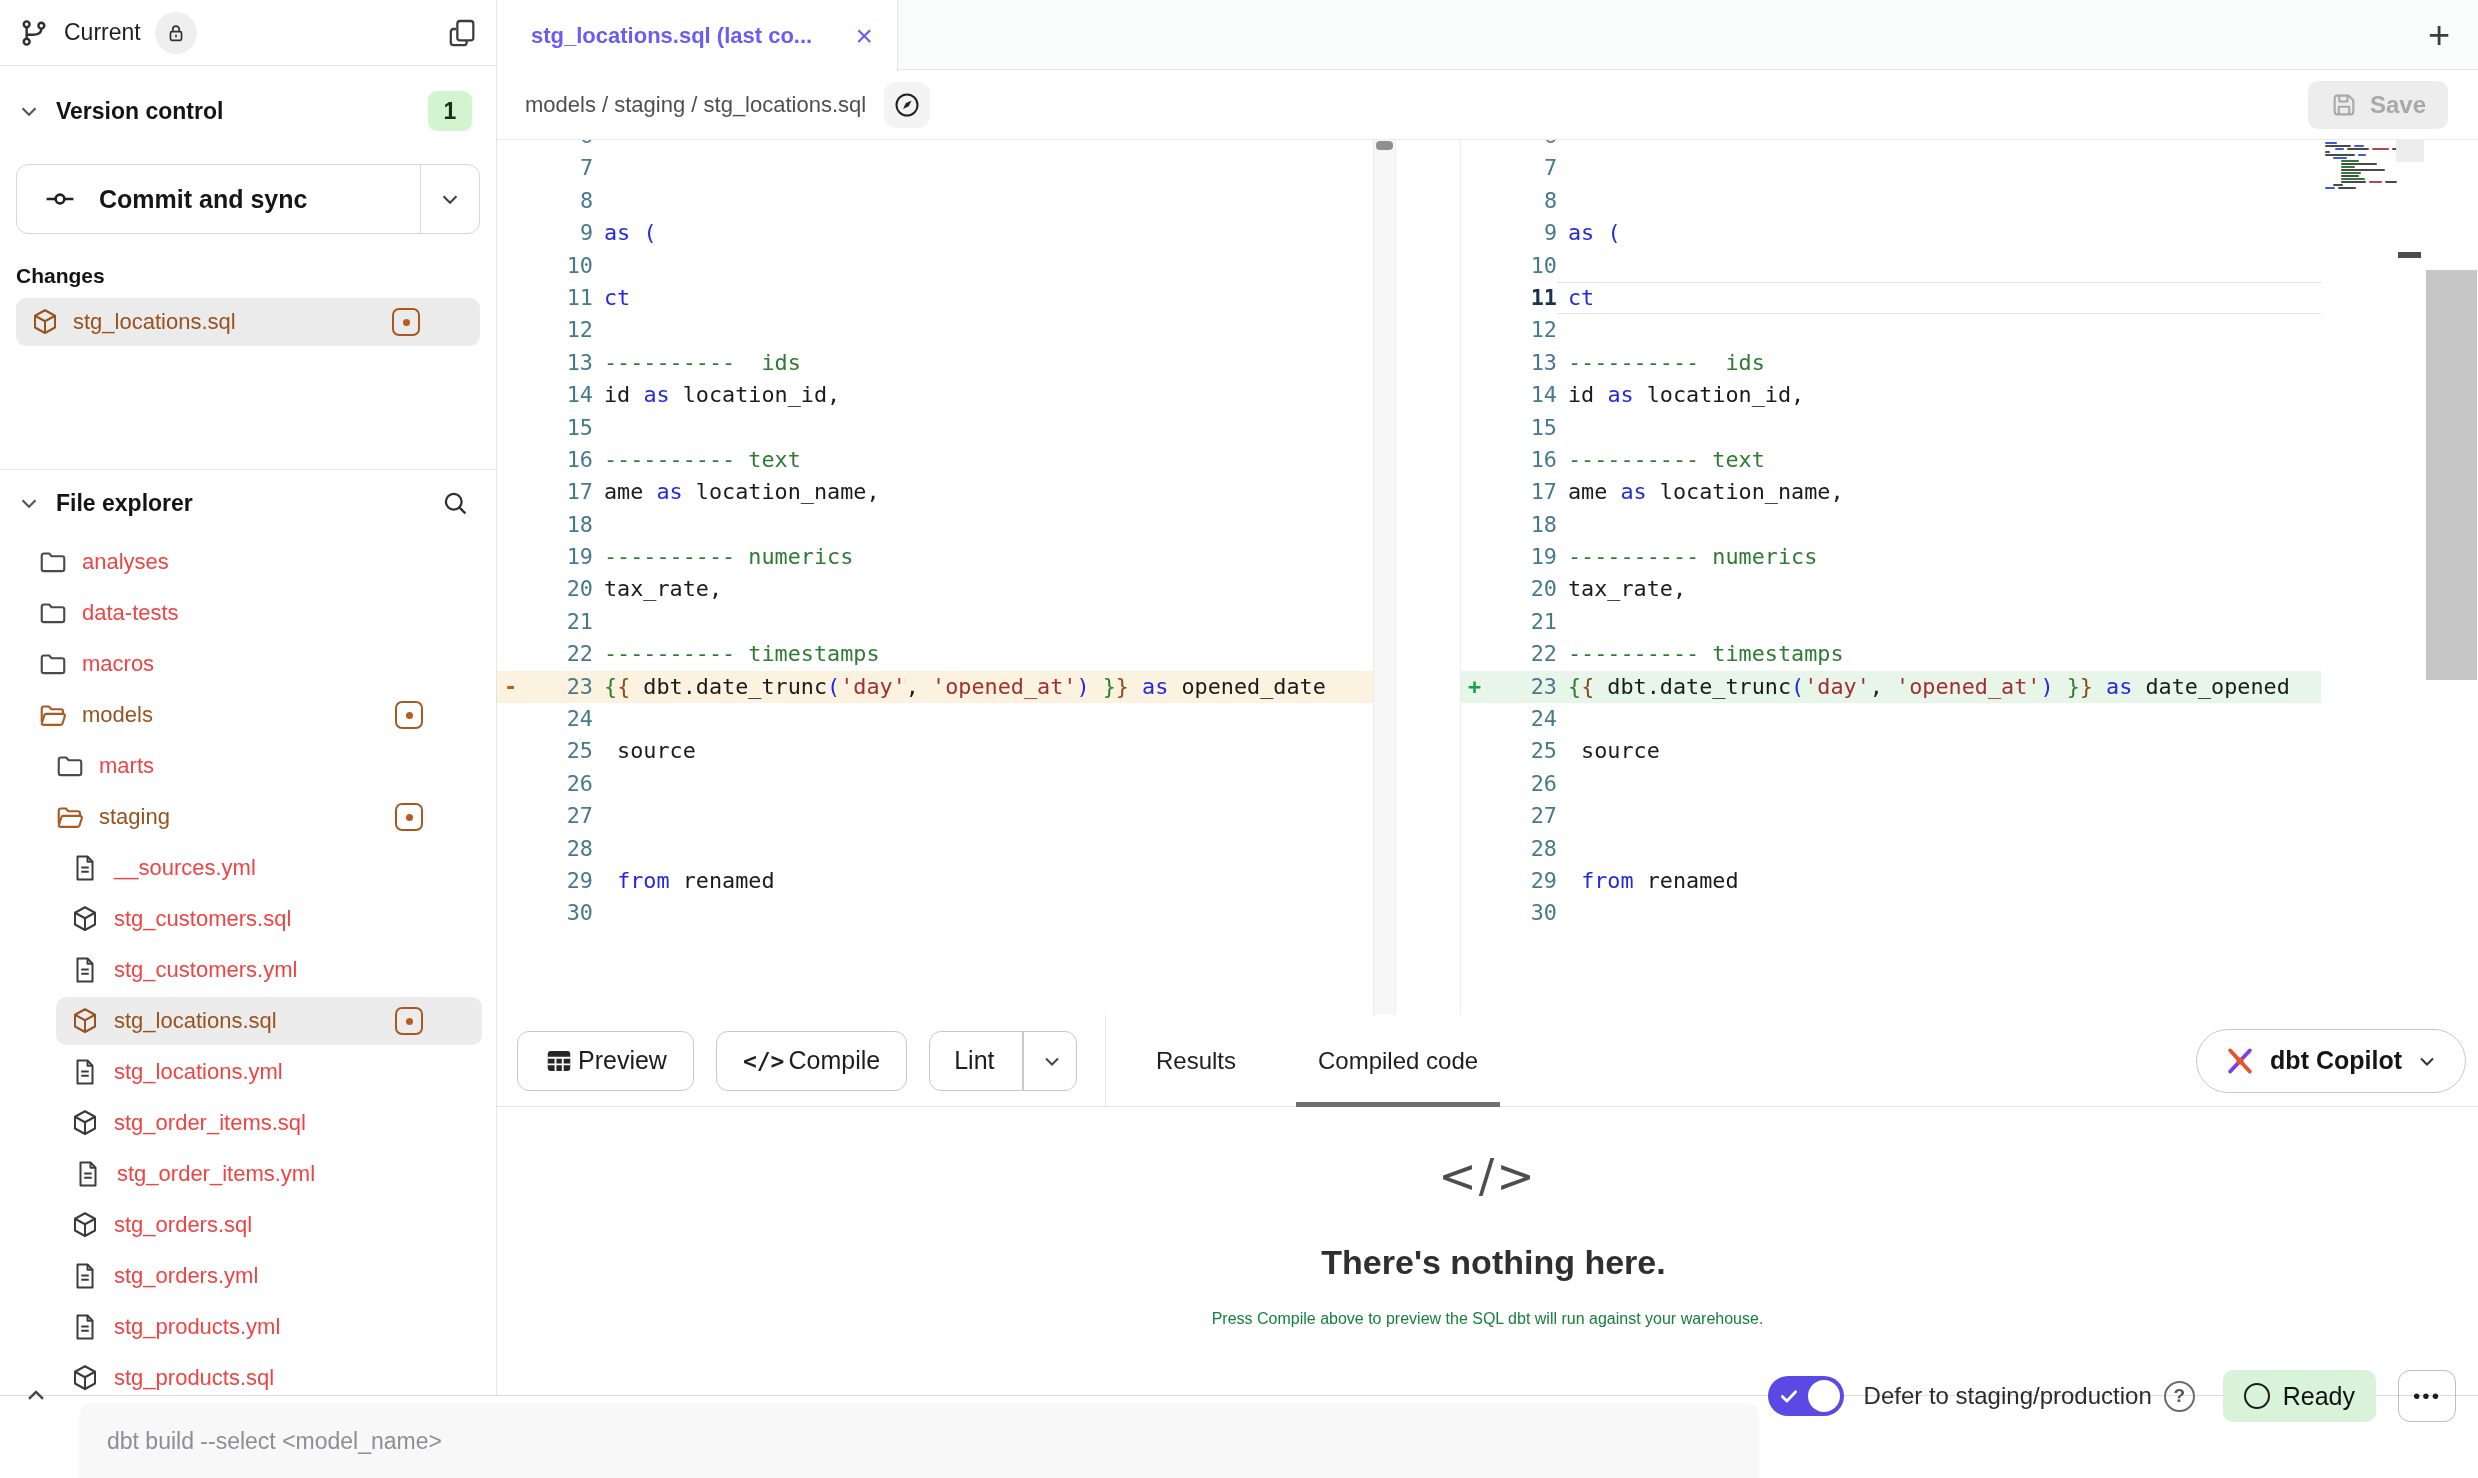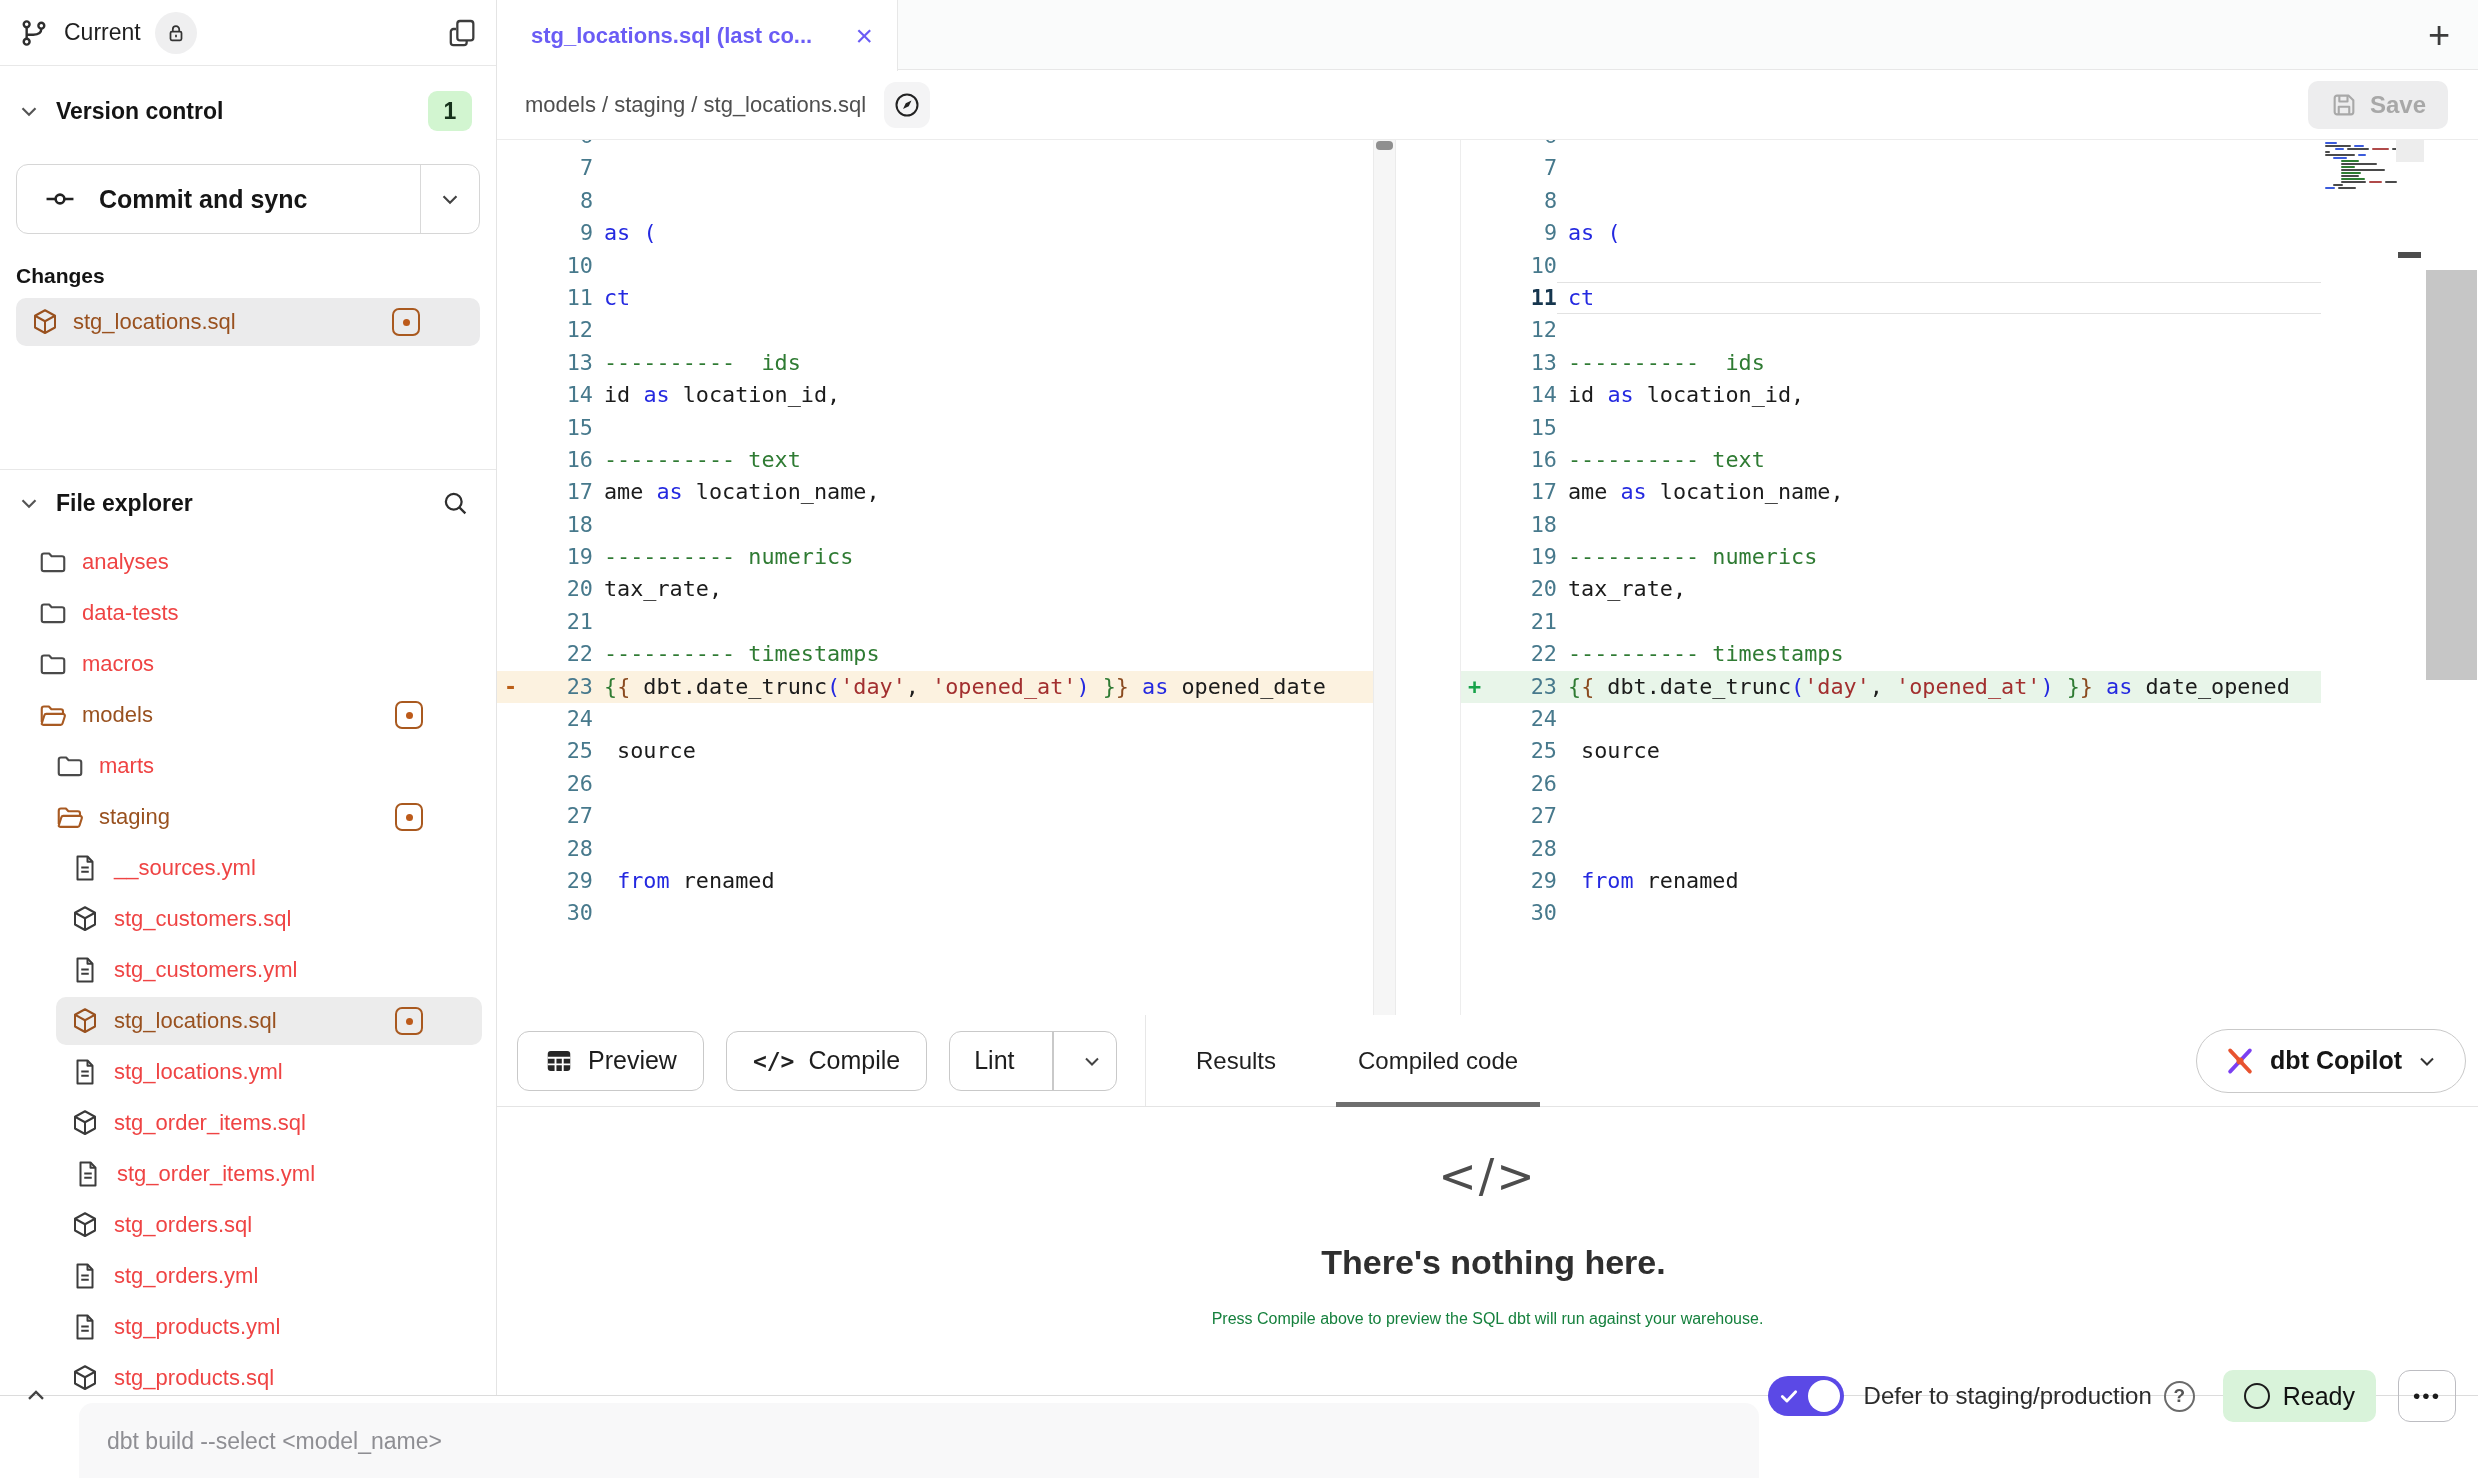--- a/index.html
+++ b/index.html
@@ -88,21 +88,21 @@
   .mm-b{background:#3b5bdb;}.mm-k{background:#4a4a4a;}.mm-g{background:#2e7d32;}.mm-r{background:#b04a4a;}
   .mm-viewport{position:absolute;left:1899px;top:0;width:28px;height:22px;background:#ededed;}
   .scroll-indicator{position:absolute;left:1901px;top:112px;width:23px;height:6px;background:#4d4d4d;}
   .vscroll-main{position:absolute;left:1927px;top:0;bottom:0;width:54px;background:#fff;}
   .vscroll-main .thumb{position:absolute;left:2px;right:1px;top:130px;height:410px;background:#c6c6c6;}
 
   
   .toolbar{height:92px;border-bottom:1px solid #e4e4e4;display:flex;align-items:center;padding-left:20px;
     position:relative;flex:none;background:#fff;}
   .tb-btn{height:60px;border:1.5px solid #c9c9c9;border-radius:12px;background:#fff;display:flex;align-items:center;
-    gap:14px;padding:0 26px;font-size:25px;font-weight:500;color:#1d1d1d;margin-right:22px;font-family:inherit;}
+    gap:4px;padding:0 26px;font-size:25px;font-weight:500;color:#1d1d1d;margin-right:22px;font-family:inherit;}
   .tb-btn .glyph{font-family:"DejaVu Sans Mono",monospace;font-size:23px;font-weight:600;color:#222;}
   .lint-btn{padding:0;overflow:hidden;}
   .lint-main{padding:0 24px;display:flex;align-items:center;height:100%;}
   .lint-div{width:1.5px;background:#c9c9c9;align-self:stretch;}
   .lint-chev{width:48px;height:100%;display:flex;align-items:center;justify-content:center;}
   .tb-divider{width:1px;align-self:stretch;background:#e7e7e7;margin-left:6px;}
   .tb-tabs{display:flex;margin-left:50px;gap:82px;height:100%;}
   .tb-tab{display:flex;align-items:center;font-size:24px;color:#1f1f1f;position:relative;height:100%;}
   .tb-tab.active::after{content:"";position:absolute;left:-22px;right:-22px;bottom:-1px;height:5px;background:#6f6f6f;}
   .copilot-btn{margin-left:auto;margin-right:12px;height:64px;border:1.5px solid #c9c9c9;border-radius:34px;

